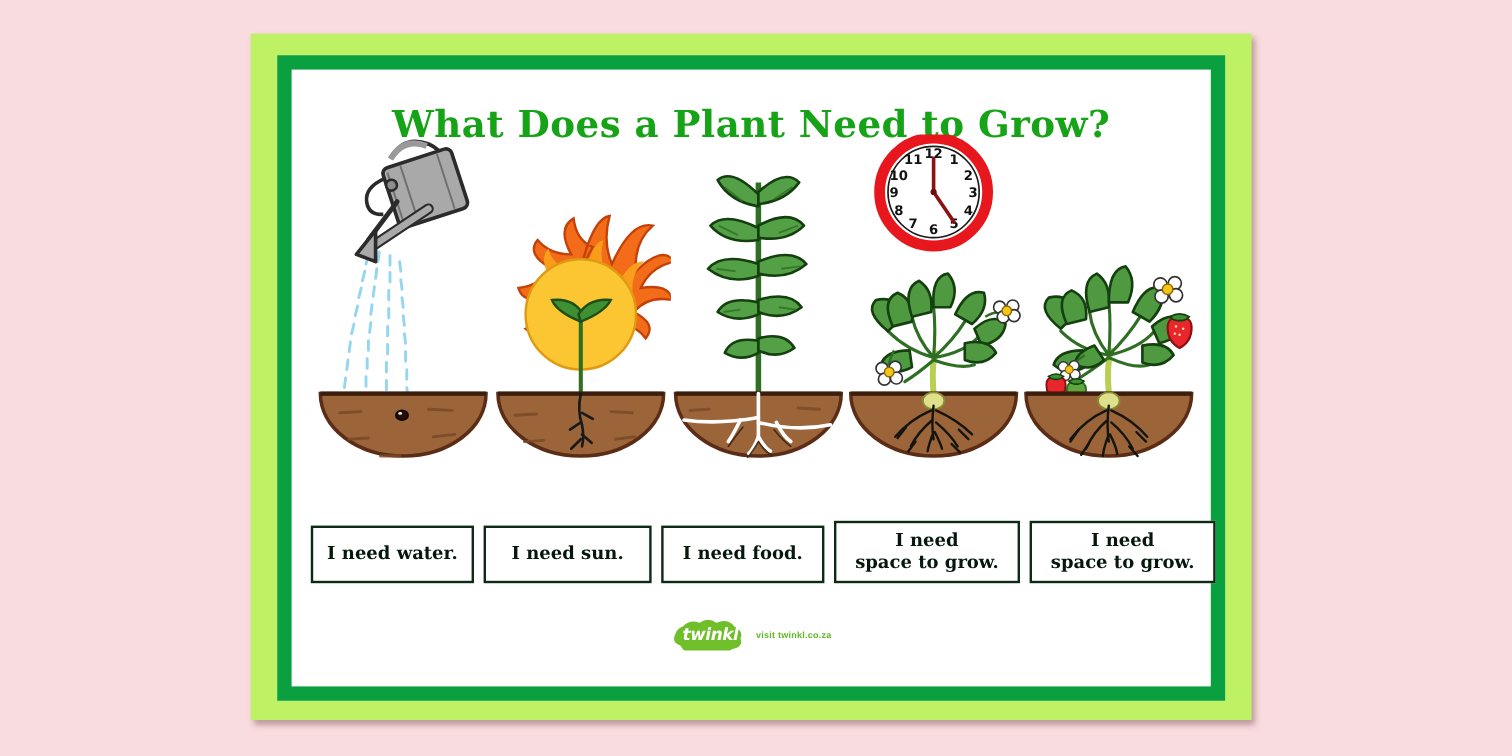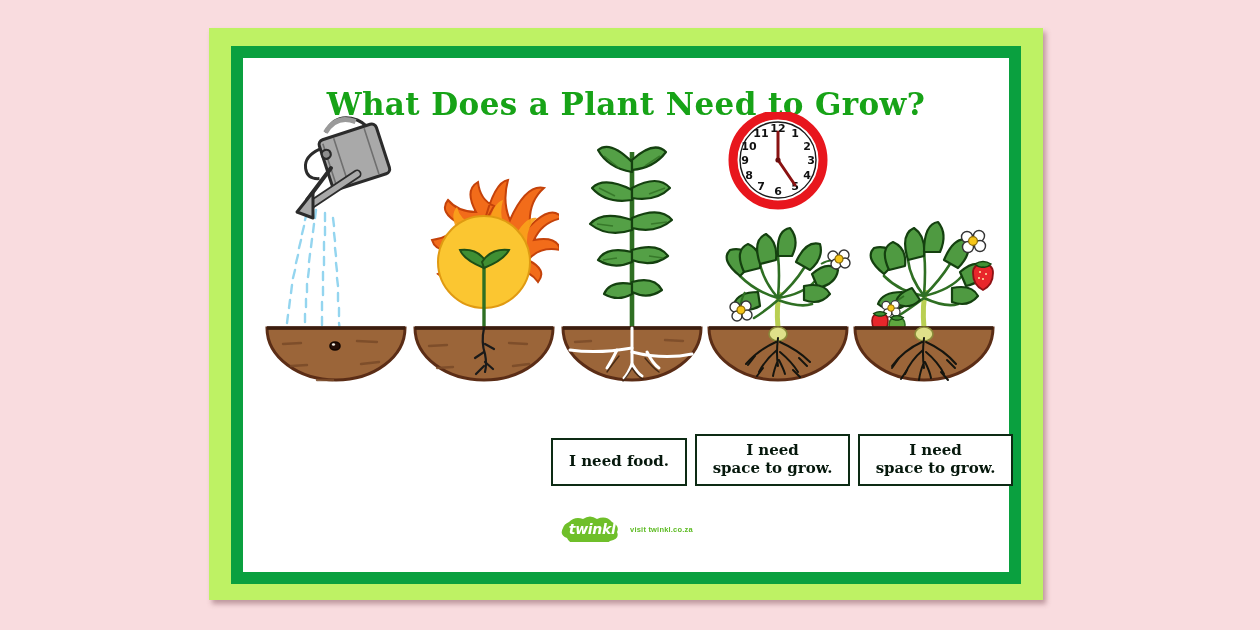--- a/index.html
+++ b/index.html
@@ -377,20 +377,26 @@
             <path d="M6 216 L144 216 A69 52 0 0 1 6 216 Z" fill="#9b6539" stroke="#5b2d16" stroke-width="3"></path>
             <path d="M6 216 L144 216" stroke="#3b1d0e" stroke-width="3.5"></path>
             <ellipse cx="75" cy="222" rx="9" ry="7" fill="#dfe08a" stroke="#8a8a3a" stroke-width="1.6"></ellipse>
             <g stroke="#15150f" stroke-width="2" fill="none" stroke-linecap="round">
               <path d="M75 226 q-2 16 0 30 M73 230 q-18 8 -30 24 M77 230 q18 8 30 22 M74 238 q-12 10 -18 24 M77 240 q12 10 18 22 M75 250 q-4 10 -5 18 M76 250 q5 10 6 16"></path>
               <path d="M50 246 l-7 10 M98 248 l8 8 M58 258 l-6 9 M92 260 l7 8"></path>
             </g>
           </svg>
         </div>
 
+        <div class="label-box" id="label0">
+          <span>I need water.</span>
+        </div>
+        <div class="label-box" id="label1">
+          <span>I need sun.</span>
+        </div>
         <div class="label-box" id="label2">
           <span>I need food.</span>
         </div>
         <div class="label-box" id="label3">
           <span>
             <span>I need</span><br>
             <span>space to grow.</span>
           </span>
         </div>
         <div class="label-box" id="label4">

